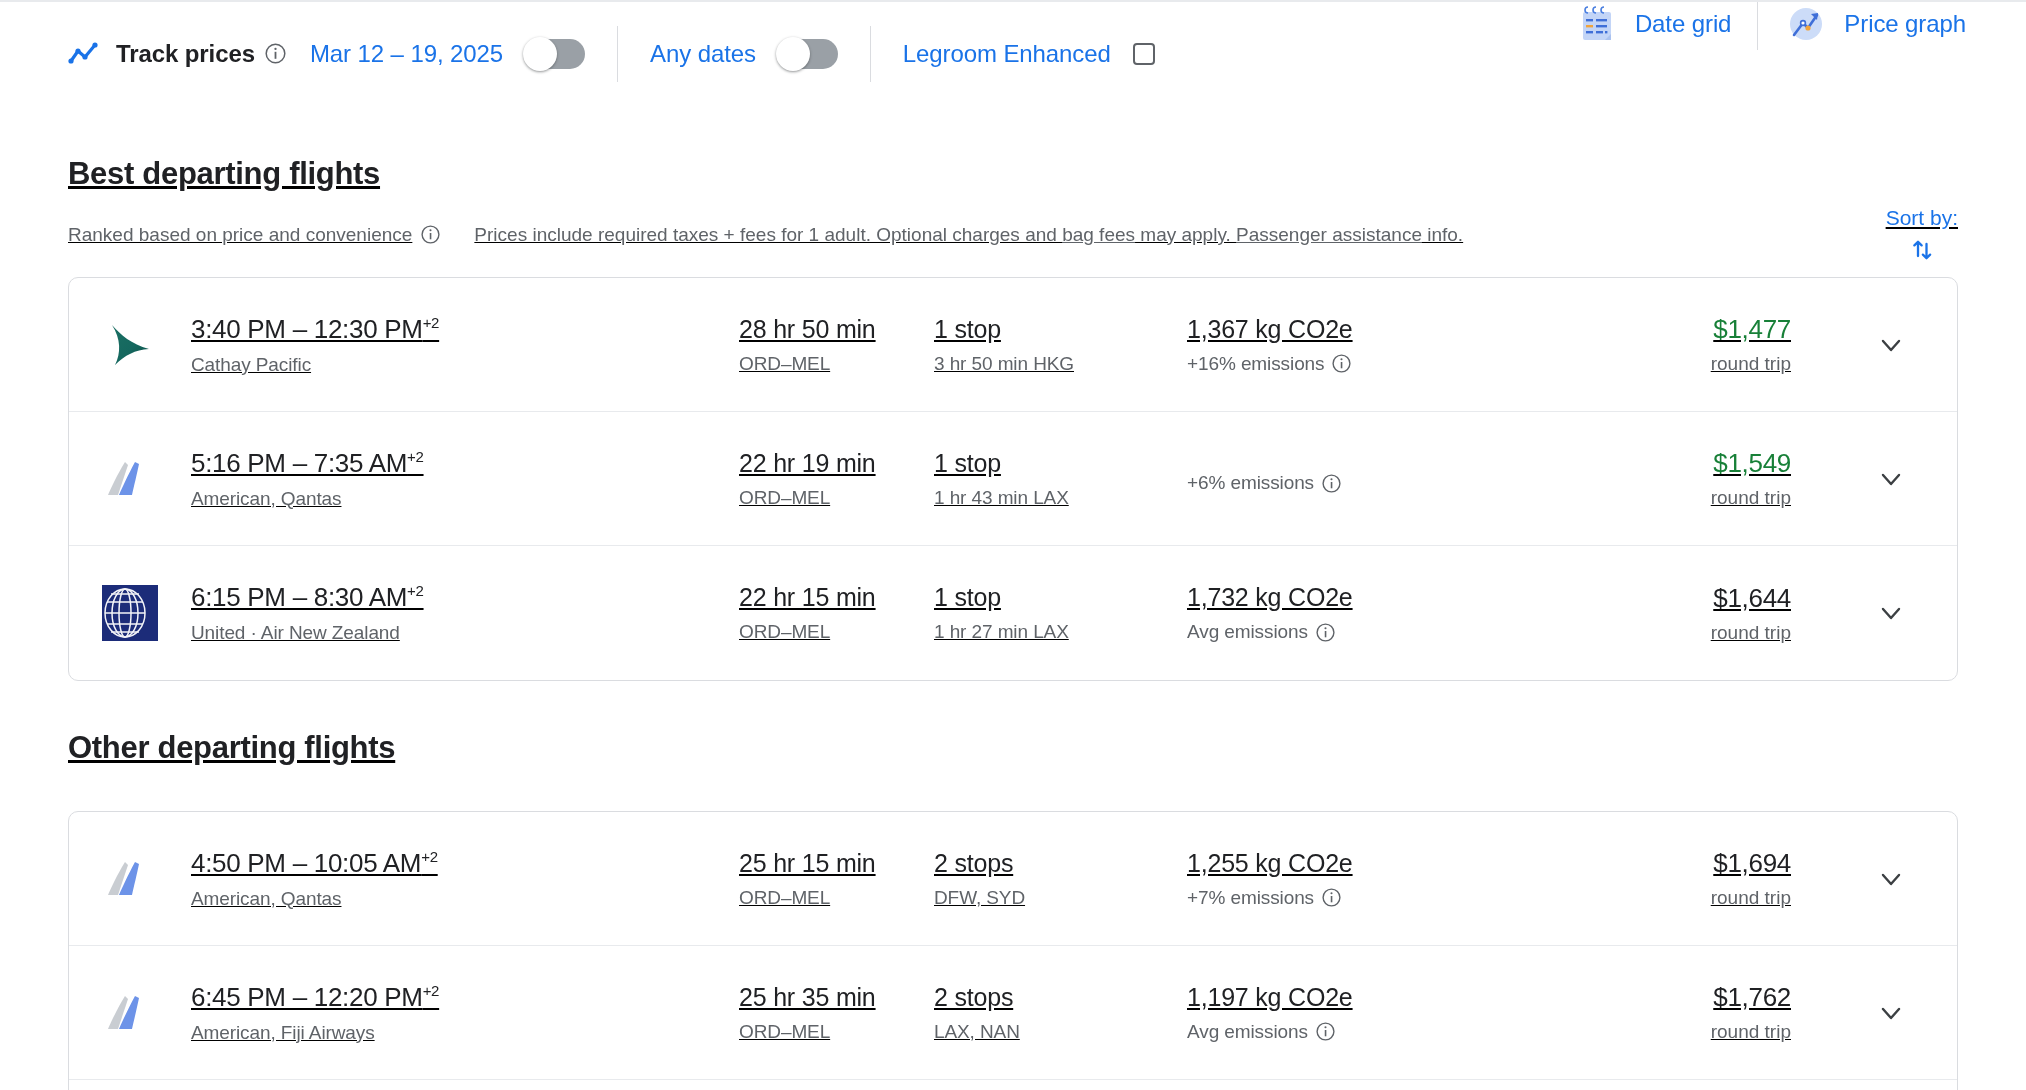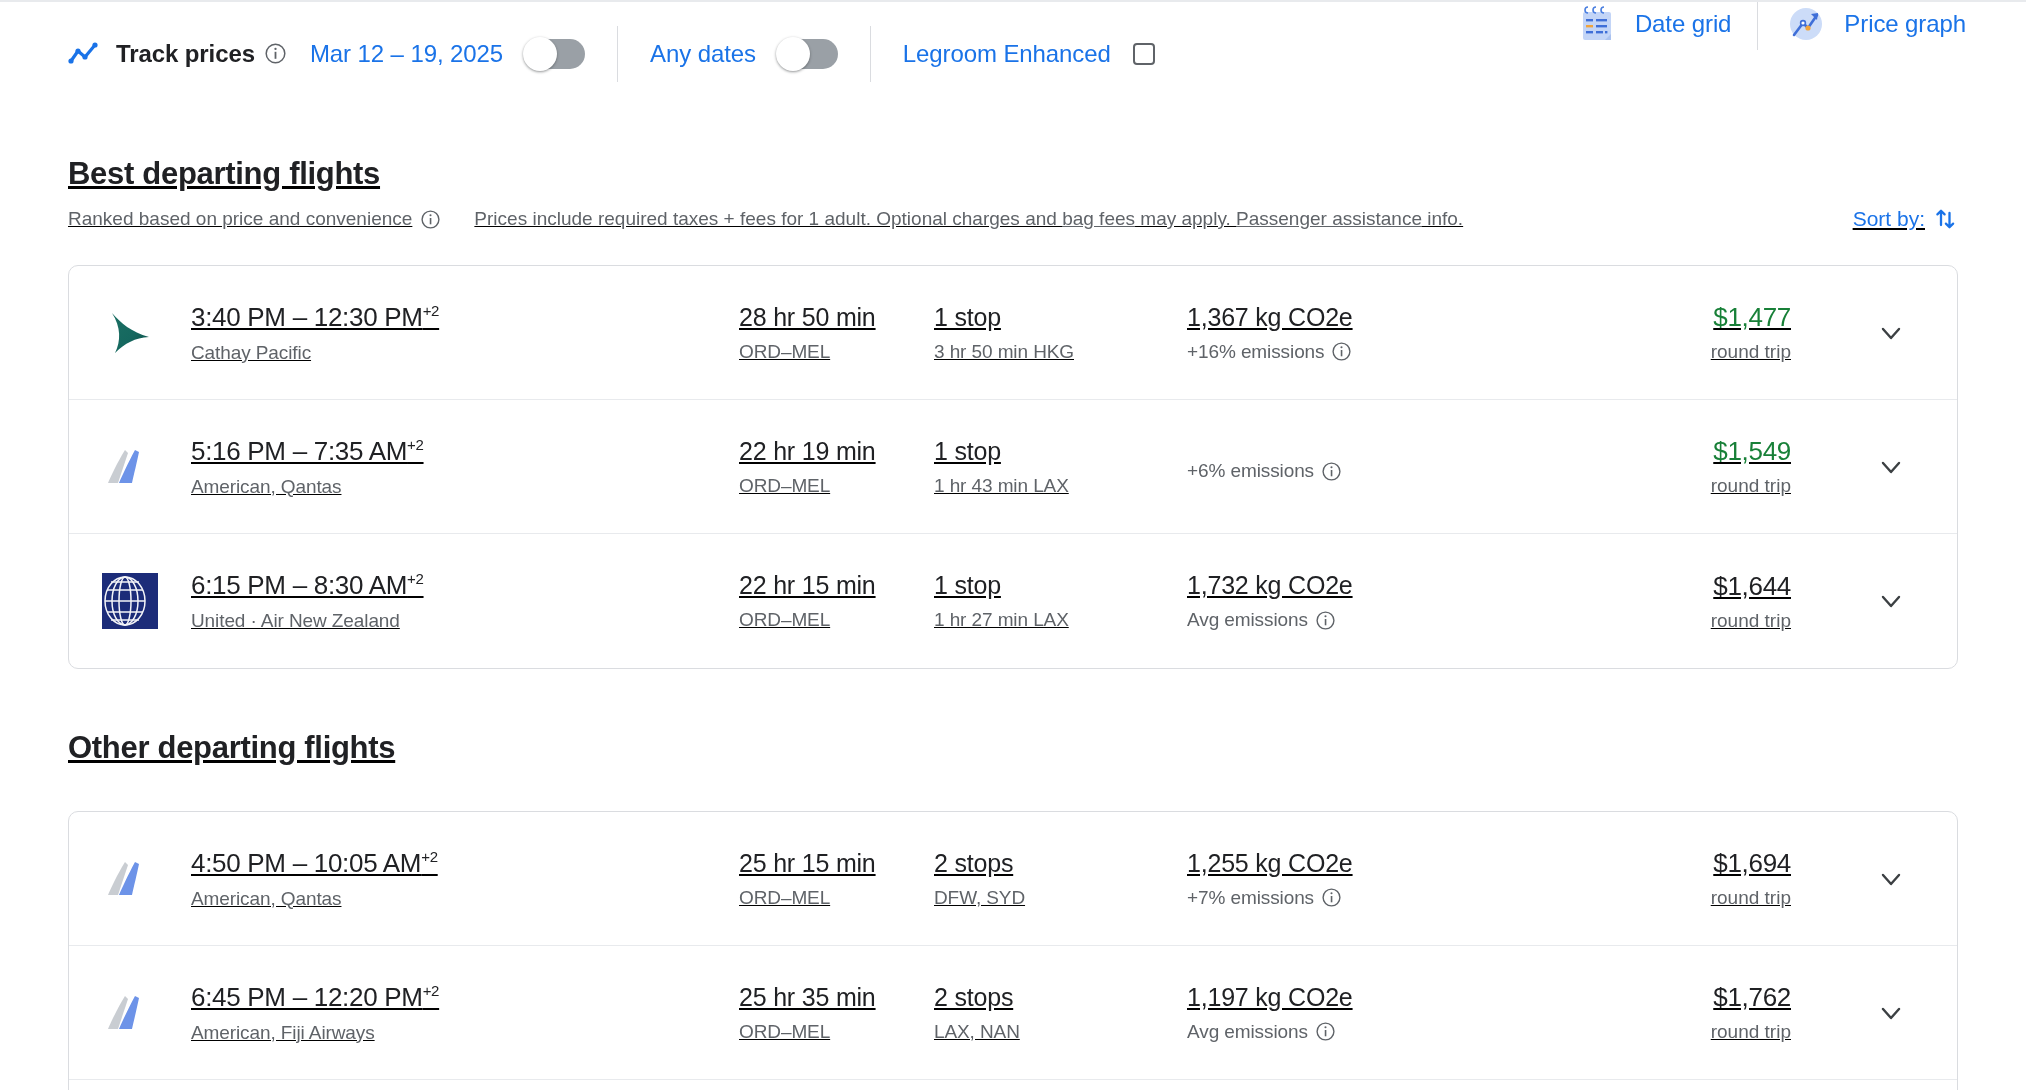--- a/index.html
+++ b/index.html
@@ -87,21 +87,21 @@
     white-space: nowrap;
   }
   .sec-sub .ranked { display: inline-flex; align-items: center; }
   .sec-sub .info-sm { width: 19px; height: 19px; margin-left: 9px; }
   .sec-sub .prices { margin-left: 34px; }
   .sec-sub u, .sec-sub .ul { text-decoration: underline; }
 
   .sortby {
     margin-left: auto;
     display: inline-flex; align-items: center; gap: 7px;
-    color: #1a73e8; font-size: 21px; white-space: nowrap;
+    color: #1a73e8; font-size: 21px; white-space: nowrap; flex-direction: column;
   }
   .sort-ic { width: 26px; height: 26px; }
 
   
   .card {
     border: 1px solid #dadce0;
     border-radius: 10px;
     background: #ffffff;
     overflow: hidden;
   }
@@ -255,21 +255,21 @@
       <span>Sort by:</span>
       <span class="sort-ic">
         <svg viewBox="0 0 26 26" width="26" height="26">
           <path d="M9 19 L9 5 M5.4 8.4 L9 4.8 L12.6 8.4" fill="none" stroke="#1a73e8" stroke-width="2.3" stroke-linecap="round" stroke-linejoin="round"></path>
           <path d="M17.5 7 L17.5 21 M13.9 17.6 L17.5 21.2 L21.1 17.6" fill="none" stroke="#1a73e8" stroke-width="2.3" stroke-linecap="round" stroke-linejoin="round"></path>
         </svg>
       </span>
     </span>
   </div>
 
-  <div class="card" style="margin-top:33px;" id="best-card">
+  <div class="card" style="margin-top:14px;" id="best-card">
       <div class="row">
         <div class="c-logo">
           <span class="logo-box">
             <svg viewBox="0 0 58 58" width="58" height="58">
               <defs>
                 <linearGradient id="cxg" x1="0" y1="0" x2="1" y2="1">
                   <stop offset="0%" stop-color="#1b6f63"></stop>
                   <stop offset="55%" stop-color="#15685f"></stop>
                   <stop offset="100%" stop-color="#0f4f49"></stop>
                 </linearGradient>

